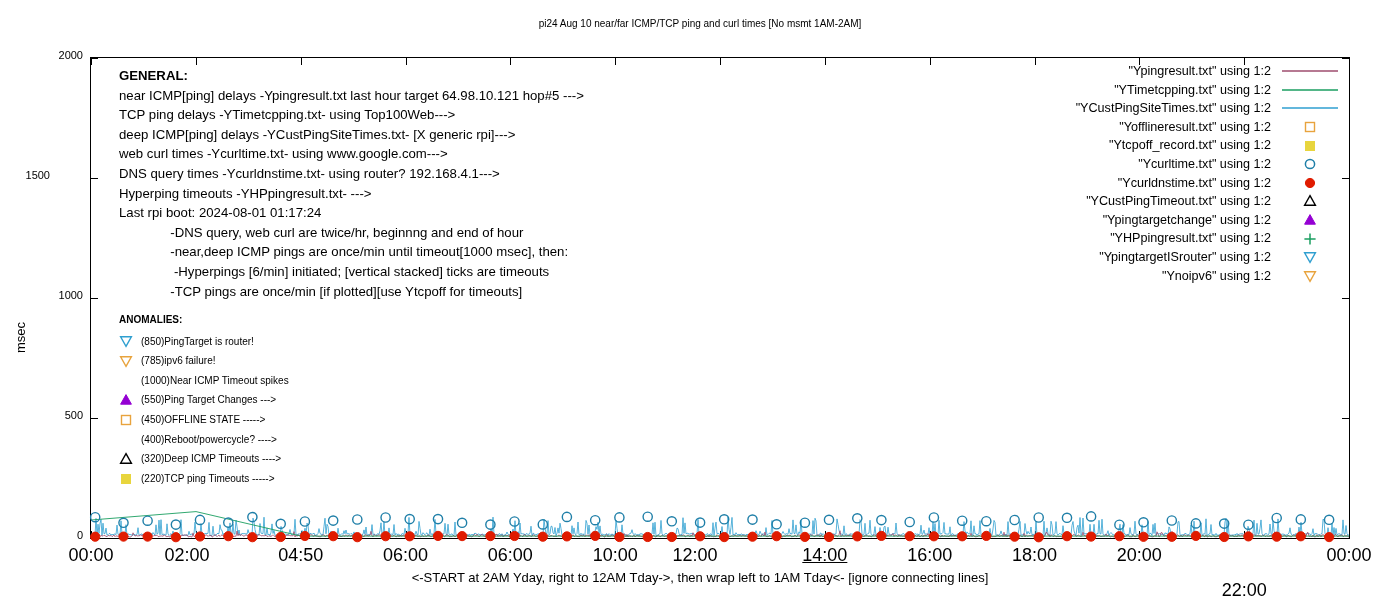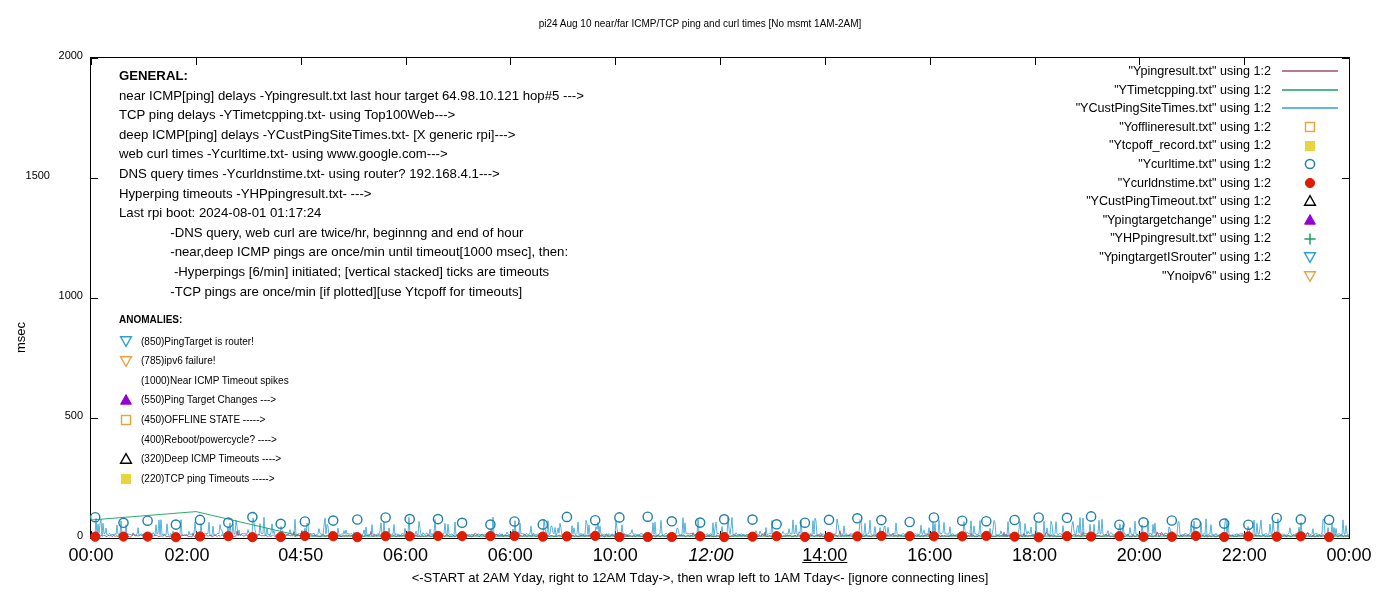--- a/index.html
+++ b/index.html
@@ -66,36 +66,36 @@
         <div class="xtick-mark t" style="left: 209.667px;"></div>
         <div class="xtick" style="left: 284.5px;">06:00</div>
         <div class="xtick-mark" style="left: 314.5px;"></div>
         <div class="xtick-mark t" style="left: 314.5px;"></div>
         <div class="xtick" style="left: 389.333px;">06:00</div>
         <div class="xtick-mark" style="left: 419.333px;"></div>
         <div class="xtick-mark t" style="left: 419.333px;"></div>
         <div class="xtick" style="left: 494.167px;">10:00</div>
         <div class="xtick-mark" style="left: 524.167px;"></div>
         <div class="xtick-mark t" style="left: 524.167px;"></div>
-        <div class="xtick" style="left: 590px; font-style: italic;">12:00</div>
+        <div class="xtick" style="left: 574px;">12:00</div>
         <div class="xtick-mark" style="left: 629px;"></div>
         <div class="xtick-mark t" style="left: 629px;"></div>
         <div class="xtick" style="left: 703.833px; text-decoration: underline;">14:00</div>
         <div class="xtick-mark" style="left: 733.833px;"></div>
         <div class="xtick-mark t" style="left: 733.833px;"></div>
         <div class="xtick" style="left: 808.667px;">16:00</div>
         <div class="xtick-mark" style="left: 838.667px;"></div>
         <div class="xtick-mark t" style="left: 838.667px;"></div>
         <div class="xtick" style="left: 913.5px;">18:00</div>
         <div class="xtick-mark" style="left: 943.5px;"></div>
         <div class="xtick-mark t" style="left: 943.5px;"></div>
         <div class="xtick" style="left: 1018.33px;">20:00</div>
         <div class="xtick-mark" style="left: 1048.33px;"></div>
         <div class="xtick-mark t" style="left: 1048.33px;"></div>
-        <div class="xtick" style="left: 1123.17px;">22:00</div>
+        <div class="xtick" style="left: 1123.17px; margin-top: 35px;">22:00</div>
         <div class="xtick-mark" style="left: 1153.17px;"></div>
         <div class="xtick-mark t" style="left: 1153.17px;"></div>
         <div class="xtick" style="left: 1228px;">00:00</div>
         <div class="xtick-mark" style="left: 1258px;"></div>
         <div class="xtick-mark t" style="left: 1258px;"></div>
       </div>
 
     <svg id="plotsvg" width="1258" height="480" style="position:absolute;left:0;top:0;">
         <path d="M 0 476.2 L 1 476.3 L 2 476.0 L 3 475.5 L 4 477.4 L 5 460.4 L 6 477.5 L 7 466.2 L 8 475.4 L 9 465.4 L 10 461.4 L 11 477.4 L 12 465.2 L 13 475.8 L 14 475.6 L 15 470.1 L 16 477.2 L 17 476.7 L 18 475.7 L 19 475.5 L 20 477.1 L 21 476.2 L 22 476.9 L 23 476.2 L 24 475.9 L 25 476.6 L 26 467.1 L 27 476.3 L 28 476.9 L 29 477.4 L 30 462.8 L 31 476.2 L 32 475.4 L 33 476.4 L 34 476.1 L 35 466.7 L 36 477.6 L 37 475.7 L 38 476.6 L 39 476.4 L 40 476.9 L 41 476.9 L 42 477.5 L 43 476.0 L 44 477.2 L 45 476.9 L 46 476.5 L 47 469.7 L 48 477.3 L 49 476.9 L 50 476.2 L 51 475.9 L 52 477.0 L 53 476.4 L 54 475.7 L 55 475.3 L 56 476.4 L 57 476.7 L 58 475.5 L 59 476.8 L 60 475.4 L 61 477.2 L 62 474.5 L 63 476.0 L 64 477.0 L 65 466.8 L 66 476.1 L 67 475.4 L 68 462.1 L 69 476.8 L 70 461.7 L 71 476.7 L 72 476.1 L 73 476.3 L 74 476.5 L 75 477.4 L 76 465.8 L 77 475.8 L 78 477.5 L 79 476.5 L 80 475.6 L 81 477.2 L 82 473.1 L 83 477.4 L 84 475.8 L 85 477.6 L 86 475.6 L 87 477.2 L 88 477.2 L 89 476.2 L 90 461.7 L 91 477.3 L 92 477.3 L 93 477.4 L 94 476.6 L 95 477.5 L 96 477.3 L 97 477.5 L 98 473.3 L 99 476.8 L 100 476.4 L 101 475.9 L 102 477.2 L 103 475.7 L 104 464.2 L 105 473.9 L 106 476.8 L 107 477.0 L 108 476.3 L 109 476.3 L 110 465.6 L 111 476.4 L 112 475.7 L 113 476.1 L 114 475.5 L 115 475.4 L 116 475.5 L 117 475.4 L 118 464.4 L 119 477.4 L 120 477.5 L 121 477.6 L 122 468.2 L 123 477.3 L 124 477.5 L 125 477.1 L 126 475.7 L 127 475.4 L 128 475.6 L 129 466.7 L 130 471.8 L 131 472.3 L 132 476.9 L 133 475.2 L 134 476.2 L 135 475.4 L 136 476.3 L 137 469.4 L 138 475.4 L 139 464.9 L 140 475.7 L 141 475.7 L 142 466.2 L 143 475.9 L 144 476.1 L 145 462.1 L 146 468.7 L 147 476.8 L 148 472.0 L 149 477.3 L 150 476.8 L 151 475.2 L 152 476.0 L 153 475.3 L 154 476.0 L 155 475.6 L 156 476.3 L 157 471.6 L 158 475.2 L 159 475.2 L 160 477.2 L 161 477.0 L 162 460.1 L 163 463.7 L 164 471.5 L 165 475.9 L 166 477.3 L 167 476.1 L 168 477.2 L 169 465.5 L 170 475.1 L 171 475.6 L 172 475.6 L 173 459.2 L 174 477.1 L 175 476.9 L 176 469.9 L 177 477.2 L 178 476.0 L 179 477.5 L 180 474.3 L 181 465.9 L 182 475.5 L 183 472.4 L 184 477.3 L 185 477.5 L 186 477.3 L 187 477.5 L 188 477.2 L 189 477.3 L 190 468.4 L 191 472.2 L 192 475.4 L 193 476.4 L 194 476.1 L 195 476.0 L 196 476.7 L 197 477.2 L 198 475.2 L 199 471.5 L 200 476.2 L 201 476.7 L 202 475.5 L 203 475.5 L 204 461.3 L 205 476.6 L 206 477.3 L 207 475.8 L 208 476.2 L 209 475.7 L 210 475.5 L 211 472.5 L 212 476.4 L 213 476.0 L 214 470.2 L 215 477.6 L 216 465.1 L 217 467.1 L 218 477.2 L 219 475.2 L 220 475.8 L 221 476.1 L 222 476.0 L 223 475.0 L 224 477.5 L 225 477.0 L 226 476.9 L 227 475.5 L 228 470.6 L 229 475.4 L 230 476.3 L 231 476.4 L 232 476.9 L 233 468.4 L 234 460.2 L 235 475.8 L 236 466.3 L 237 468.4 L 238 477.2 L 239 475.6 L 240 473.2 L 241 477.4 L 242 476.2 L 243 476.8 L 244 477.5 L 245 476.3 L 246 477.6 L 247 470.2 L 248 476.4 L 249 477.2 L 250 476.7 L 251 475.5 L 252 476.5 L 253 472.7 L 254 475.8 L 255 472.0 L 256 476.0 L 257 475.7 L 258 475.7 L 259 476.4 L 260 475.4 L 261 476.0 L 262 476.7 L 263 473.9 L 264 477.5 L 265 475.8 L 266 476.9 L 267 475.7 L 268 477.0 L 269 476.2 L 270 477.6 L 271 476.6 L 272 476.3 L 273 471.9 L 274 476.6 L 275 469.0 L 276 477.3 L 277 476.7 L 278 476.6 L 279 476.6 L 280 475.9 L 281 466.6 L 282 476.6 L 283 476.1 L 284 476.4 L 285 477.4 L 286 476.1 L 287 475.7 L 288 476.4 L 289 472.8 L 290 464.8 L 291 476.4 L 292 476.0 L 293 464.1 L 294 476.9 L 295 477.1 L 296 476.7 L 297 476.7 L 298 469.9 L 299 477.1 L 300 476.3 L 301 475.9 L 302 476.7 L 303 466.5 L 304 477.0 L 305 475.4 L 306 476.7 L 307 476.1 L 308 476.4 L 309 477.3 L 310 477.5 L 311 475.5 L 312 475.9 L 313 476.4 L 314 470.3 L 315 475.6 L 316 475.4 L 317 475.4 L 318 459.4 L 319 477.3 L 320 475.7 L 321 475.6 L 322 477.1 L 323 475.6 L 324 476.7 L 325 473.2 L 326 476.0 L 327 477.2 L 328 463.4 L 329 470.3 L 330 476.9 L 331 477.0 L 332 474.7 L 333 476.0 L 334 476.7 L 335 475.5 L 336 474.8 L 337 477.5 L 338 477.5 L 339 471.2 L 340 476.8 L 341 475.5 L 342 477.4 L 343 475.8 L 344 461.4 L 345 475.7 L 346 475.6 L 347 477.2 L 348 475.8 L 349 477.5 L 350 475.7 L 351 476.4 L 352 475.9 L 353 475.9 L 354 465.3 L 355 475.4 L 356 477.3 L 357 466.2 L 358 476.4 L 359 476.9 L 360 476.5 L 361 475.7 L 362 477.4 L 363 477.6 L 364 464.0 L 365 477.1 L 366 477.2 L 367 476.7 L 368 475.6 L 369 476.9 L 370 475.7 L 371 477.4 L 372 477.3 L 373 476.2 L 374 475.9 L 375 476.1 L 376 477.1 L 377 477.2 L 378 476.2 L 379 476.6 L 380 477.5 L 381 476.0 L 382 477.3 L 383 475.8 L 384 475.2 L 385 475.6 L 386 476.5 L 387 476.4 L 388 475.8 L 389 477.1 L 390 476.3 L 391 476.6 L 392 475.9 L 393 476.9 L 394 477.0 L 395 475.9 L 396 476.5 L 397 477.1 L 398 475.3 L 399 477.0 L 400 470.9 L 401 476.5 L 402 459.1 L 403 476.5 L 404 476.6 L 405 476.9 L 406 476.6 L 407 477.5 L 408 475.7 L 409 475.9 L 410 477.3 L 411 475.7 L 412 477.4 L 413 477.3 L 414 476.8 L 415 476.5 L 416 474.0 L 417 476.3 L 418 476.9 L 419 476.8 L 420 476.1 L 421 474.4 L 422 471.1 L 423 476.0 L 424 462.7 L 425 477.1 L 426 477.6 L 427 473.7 L 428 475.8 L 429 465.0 L 430 476.3 L 431 475.2 L 432 476.5 L 433 475.6 L 434 477.3 L 435 475.8 L 436 475.7 L 437 476.6 L 438 476.0 L 439 475.4 L 440 468.2 L 441 477.4 L 442 475.3 L 443 475.5 L 444 476.9 L 445 476.8 L 446 476.2 L 447 476.0 L 448 475.6 L 449 476.0 L 450 476.1 L 451 477.5 L 452 477.0 L 453 461.2 L 454 470.0 L 455 475.2 L 456 475.7 L 457 462.6 L 458 476.9 L 459 475.8 L 460 468.3 L 461 468.3 L 462 474.8 L 463 476.0 L 464 469.5 L 465 477.6 L 466 475.3 L 467 469.9 L 468 475.2 L 469 465.2 L 470 470.5 L 471 477.2 L 472 477.5 L 473 476.2 L 474 475.7 L 475 476.7 L 476 475.8 L 477 476.6 L 478 477.1 L 479 477.0 L 480 477.3 L 481 467.7 L 482 475.8 L 483 469.9 L 484 476.1 L 485 476.6 L 486 475.5 L 487 464.0 L 488 476.8 L 489 476.9 L 490 475.2 L 491 476.8 L 492 475.7 L 493 477.3 L 494 476.3 L 495 462.4 L 496 465.4 L 497 476.3 L 498 467.0 L 499 476.9 L 500 476.8 L 501 475.3 L 502 476.5 L 503 476.5 L 504 473.7 L 505 468.7 L 506 471.4 L 507 464.3 L 508 475.8 L 509 467.9 L 510 476.4 L 511 476.6 L 512 475.9 L 513 476.9 L 514 477.0 L 515 475.9 L 516 475.8 L 517 477.6 L 518 475.6 L 519 476.7 L 520 477.3 L 521 475.8 L 522 477.2 L 523 476.5 L 524 477.1 L 525 462.1 L 526 470.3 L 527 477.5 L 528 475.9 L 529 477.1 L 530 476.6 L 531 466.8 L 532 475.8 L 533 477.0 L 534 476.6 L 535 476.7 L 536 477.5 L 537 477.4 L 538 476.1 L 539 475.5 L 540 475.2 L 541 471.7 L 542 475.8 L 543 476.5 L 544 475.9 L 545 476.1 L 546 477.5 L 547 476.1 L 548 477.6 L 549 475.6 L 550 476.3 L 551 475.4 L 552 477.0 L 553 476.1 L 554 476.8 L 555 476.9 L 556 475.4 L 557 476.7 L 558 477.6 L 559 475.4 L 560 476.4 L 561 476.0 L 562 464.8 L 563 476.3 L 564 464.2 L 565 477.5 L 566 477.5 L 567 476.9 L 568 476.1 L 569 475.8 L 570 462.4 L 571 475.7 L 572 477.5 L 573 476.8 L 574 475.9 L 575 475.3 L 576 475.8 L 577 477.2 L 578 475.7 L 579 476.7 L 580 476.1 L 581 476.4 L 582 477.4 L 583 477.3 L 584 475.9 L 585 476.0 L 586 470.1 L 587 470.7 L 588 475.5 L 589 477.6 L 590 476.2 L 591 477.0 L 592 459.7 L 593 475.4 L 594 464.9 L 595 475.8 L 596 475.3 L 597 475.2 L 598 476.1 L 599 476.0 L 600 475.3 L 601 475.6 L 602 475.5 L 603 476.0 L 604 476.8 L 605 476.8 L 606 476.2 L 607 461.3 L 608 476.7 L 609 475.2 L 610 477.4 L 611 476.7 L 612 475.7 L 613 476.0 L 614 476.9 L 615 477.0 L 616 475.6 L 617 476.2 L 618 477.3 L 619 475.9 L 620 476.0 L 621 477.4 L 622 464.7 L 623 477.5 L 624 470.2 L 625 464.1 L 626 475.7 L 627 475.4 L 628 475.5 L 629 476.9 L 630 475.8 L 631 468.5 L 632 477.0 L 633 476.6 L 634 476.7 L 635 474.0 L 636 476.7 L 637 458.9 L 638 471.4 L 639 476.4 L 640 469.3 L 641 459.4 L 642 477.1 L 643 475.9 L 644 476.9 L 645 474.7 L 646 476.4 L 647 476.9 L 648 476.0 L 649 477.2 L 650 475.9 L 651 476.2 L 652 476.9 L 653 476.4 L 654 477.2 L 655 477.2 L 656 476.0 L 657 477.1 L 658 476.4 L 659 475.6 L 660 477.5 L 661 476.0 L 662 475.9 L 663 476.0 L 664 476.1 L 665 472.7 L 666 475.4 L 667 476.9 L 668 476.8 L 669 473.2 L 670 475.4 L 671 477.0 L 672 475.4 L 673 476.8 L 674 477.4 L 675 469.6 L 676 477.1 L 677 476.5 L 678 475.3 L 679 475.2 L 680 476.0 L 681 462.5 L 682 476.4 L 683 475.9 L 684 477.4 L 685 475.9 L 686 475.8 L 687 476.4 L 688 477.3 L 689 475.3 L 690 477.3 L 691 475.4 L 692 473.5 L 693 475.4 L 694 476.6 L 695 475.7 L 696 475.9 L 697 476.3 L 698 470.7 L 699 475.6 L 700 475.5 L 701 476.2 L 702 461.9 L 703 475.5 L 704 475.6 L 705 466.9 L 706 476.3 L 707 476.5 L 708 473.8 L 709 475.6 L 710 462.2 L 711 475.7 L 712 476.1 L 713 476.0 L 714 475.6 L 715 475.5 L 716 476.6 L 717 475.9 L 718 476.5 L 719 475.5 L 720 477.5 L 721 477.1 L 722 462.6 L 723 476.1 L 724 460.2 L 725 462.9 L 726 477.6 L 727 477.3 L 728 477.3 L 729 475.4 L 730 475.0 L 731 477.1 L 732 475.6 L 733 476.7 L 734 477.3 L 735 475.8 L 736 476.9 L 737 476.0 L 738 476.6 L 739 476.4 L 740 477.5 L 741 477.1 L 742 475.4 L 743 476.4 L 744 476.1 L 745 475.9 L 746 460.9 L 747 466.4 L 748 472.5 L 749 475.6 L 750 475.9 L 751 476.3 L 752 476.7 L 753 467.8 L 754 476.8 L 755 475.7 L 756 476.5 L 757 477.6 L 758 477.2 L 759 475.6 L 760 476.4 L 761 475.7 L 762 476.6 L 763 476.7 L 764 476.2 L 765 475.4 L 766 476.4 L 767 476.8 L 768 476.3 L 769 461.7 L 770 462.7 L 771 475.6 L 772 477.2 L 773 476.1 L 774 465.3 L 775 477.0 L 776 476.6 L 777 475.3 L 778 475.2 L 779 462.2 L 780 476.1 L 781 477.2 L 782 477.3 L 783 475.5 L 784 468.6 L 785 477.3 L 786 475.5 L 787 476.3 L 788 477.0 L 789 469.5 L 790 476.7 L 791 475.0 L 792 476.7 L 793 469.1 L 794 468.1 L 795 476.7 L 796 477.0 L 797 469.2 L 798 475.9 L 799 476.3 L 800 477.4 L 801 475.9 L 802 475.6 L 803 475.8 L 804 475.9 L 805 465.0 L 806 475.3 L 807 477.0 L 808 477.3 L 809 477.2 L 810 477.0 L 811 476.4 L 812 475.6 L 813 475.8 L 814 477.0 L 815 477.3 L 816 476.8 L 817 476.0 L 818 475.4 L 819 475.3 L 820 476.5 L 821 476.4 L 822 475.8 L 823 476.5 L 824 475.7 L 825 475.9 L 826 476.7 L 827 475.8 L 828 477.2 L 829 476.3 L 830 467.2 L 831 476.5 L 832 475.6 L 833 472.1 L 834 476.5 L 835 475.6 L 836 476.4 L 837 476.3 L 838 469.7 L 839 477.4 L 840 476.6 L 841 477.2 L 842 463.7 L 843 475.8 L 844 465.5 L 845 476.6 L 846 477.2 L 847 476.7 L 848 462.3 L 849 476.1 L 850 475.8 L 851 475.5 L 852 474.5 L 853 464.4 L 854 476.0 L 855 475.6 L 856 476.4 L 857 475.8 L 858 476.2 L 859 468.8 L 860 477.5 L 861 475.9 L 862 475.7 L 863 477.1 L 864 477.4 L 865 477.1 L 866 477.0 L 867 475.4 L 868 477.5 L 869 477.1 L 870 474.2 L 871 475.9 L 872 475.4 L 873 463.6 L 874 472.8 L 875 476.3 L 876 473.9 L 877 475.5 L 878 475.9 L 879 475.7 L 880 462.8 L 881 477.2 L 882 476.9 L 883 467.8 L 884 475.9 L 885 475.7 L 886 477.2 L 887 476.0 L 888 475.9 L 889 462.6 L 890 476.7 L 891 475.6 L 892 476.5 L 893 476.4 L 894 475.9 L 895 475.6 L 896 475.5 L 897 475.6 L 898 476.1 L 899 470.4 L 900 476.6 L 901 477.1 L 902 471.0 L 903 462.4 L 904 464.4 L 905 477.4 L 906 476.8 L 907 477.5 L 908 476.8 L 909 476.4 L 910 472.9 L 911 476.1 L 912 477.0 L 913 477.0 L 914 477.0 L 915 476.1 L 916 477.3 L 917 463.6 L 918 476.5 L 919 475.8 L 920 476.2 L 921 477.2 L 922 476.3 L 923 475.4 L 924 477.0 L 925 477.2 L 926 475.8 L 927 476.5 L 928 471.2 L 929 463.4 L 930 476.9 L 931 477.2 L 932 476.4 L 933 477.1 L 934 465.5 L 935 472.8 L 936 476.2 L 937 473.3 L 938 475.4 L 939 475.7 L 940 469.0 L 941 476.9 L 942 476.2 L 943 476.5 L 944 477.5 L 945 463.0 L 946 477.1 L 947 475.6 L 948 475.5 L 949 476.7 L 950 477.4 L 951 476.1 L 952 477.6 L 953 463.2 L 954 477.5 L 955 475.4 L 956 469.9 L 957 475.3 L 958 477.0 L 959 477.1 L 960 463.2 L 961 466.8 L 962 477.1 L 963 476.4 L 964 475.5 L 965 463.6 L 966 475.5 L 967 477.1 L 968 476.0 L 969 475.2 L 970 476.5 L 971 476.5 L 972 467.7 L 973 475.2 L 974 476.6 L 975 476.5 L 976 476.0 L 977 475.5 L 978 475.4 L 979 476.6 L 980 476.8 L 981 467.4 L 982 463.5 L 983 472.9 L 984 475.9 L 985 477.4 L 986 469.5 L 987 467.2 L 988 475.2 L 989 459.5 L 990 477.3 L 991 475.2 L 992 460.0 L 993 476.1 L 994 475.5 L 995 476.1 L 996 475.4 L 997 476.4 L 998 476.4 L 999 466.3 L 1000 476.2 L 1001 476.5 L 1002 477.4 L 1003 466.3 L 1004 476.5 L 1005 476.9 L 1006 475.3 L 1007 475.9 L 1008 462.3 L 1009 475.8 L 1010 475.9 L 1011 461.2 L 1012 476.3 L 1013 477.1 L 1014 477.0 L 1015 477.0 L 1016 475.5 L 1017 472.7 L 1018 477.6 L 1019 475.5 L 1020 474.5 L 1021 475.9 L 1022 476.8 L 1023 476.8 L 1024 477.3 L 1025 476.9 L 1026 476.2 L 1027 477.5 L 1028 472.0 L 1029 466.2 L 1030 476.9 L 1031 476.5 L 1032 466.6 L 1033 475.3 L 1034 475.9 L 1035 476.8 L 1036 476.8 L 1037 476.2 L 1038 476.8 L 1039 469.6 L 1040 475.8 L 1041 476.5 L 1042 476.6 L 1043 475.8 L 1044 463.2 L 1045 475.9 L 1046 477.0 L 1047 476.0 L 1048 476.1 L 1049 476.6 L 1050 476.1 L 1051 466.8 L 1052 475.4 L 1053 477.1 L 1054 477.4 L 1055 475.2 L 1056 476.9 L 1057 463.4 L 1058 476.7 L 1059 475.3 L 1060 475.5 L 1061 477.5 L 1062 466.4 L 1063 475.5 L 1064 465.2 L 1065 477.2 L 1066 475.3 L 1067 475.6 L 1068 476.3 L 1069 475.2 L 1070 476.2 L 1071 476.6 L 1072 475.7 L 1073 477.5 L 1074 474.8 L 1075 475.6 L 1076 475.3 L 1077 477.0 L 1078 468.9 L 1079 470.9 L 1080 477.3 L 1081 476.9 L 1082 476.6 L 1083 476.5 L 1084 476.3 L 1085 476.6 L 1086 475.4 L 1087 463.8 L 1088 463.5 L 1089 476.7 L 1090 477.4 L 1091 476.5 L 1092 477.1 L 1093 476.2 L 1094 475.7 L 1095 475.4 L 1096 476.8 L 1097 476.9 L 1098 476.4 L 1099 475.8 L 1100 466.9 L 1101 476.4 L 1102 477.4 L 1103 463.1 L 1104 476.3 L 1105 475.7 L 1106 476.2 L 1107 475.7 L 1108 475.9 L 1109 477.0 L 1110 464.7 L 1111 477.0 L 1112 476.9 L 1113 475.4 L 1114 476.4 L 1115 460.8 L 1116 477.3 L 1117 477.1 L 1118 475.8 L 1119 475.9 L 1120 466.5 L 1121 476.9 L 1122 476.4 L 1123 477.1 L 1124 477.0 L 1125 475.4 L 1126 477.2 L 1127 477.0 L 1128 477.4 L 1129 476.0 L 1130 476.5 L 1131 475.4 L 1132 476.0 L 1133 477.5 L 1134 463.8 L 1135 460.2 L 1136 475.9 L 1137 463.0 L 1138 476.2 L 1139 477.4 L 1140 477.0 L 1141 477.3 L 1142 476.7 L 1143 477.4 L 1144 476.2 L 1145 476.9 L 1146 475.4 L 1147 477.2 L 1148 476.0 L 1149 476.2 L 1150 475.5 L 1151 476.0 L 1152 475.6 L 1153 476.8 L 1154 475.6 L 1155 477.5 L 1156 477.5 L 1157 468.3 L 1158 471.3 L 1159 476.8 L 1160 475.9 L 1161 476.3 L 1162 475.6 L 1163 462.1 L 1164 477.2 L 1165 477.4 L 1166 465.3 L 1167 476.1 L 1168 476.0 L 1169 470.2 L 1170 461.9 L 1171 475.5 L 1172 477.4 L 1173 477.6 L 1174 475.6 L 1175 476.0 L 1176 475.7 L 1177 476.7 L 1178 476.0 L 1179 466.0 L 1180 475.3 L 1181 476.7 L 1182 462.7 L 1183 472.6 L 1184 476.3 L 1185 476.0 L 1186 477.3 L 1187 460.9 L 1188 475.6 L 1189 475.4 L 1190 476.8 L 1191 475.9 L 1192 476.3 L 1193 476.1 L 1194 477.2 L 1195 477.1 L 1196 476.9 L 1197 475.9 L 1198 475.2 L 1199 469.8 L 1200 476.0 L 1201 476.5 L 1202 477.5 L 1203 476.3 L 1204 477.5 L 1205 475.3 L 1206 476.9 L 1207 476.3 L 1208 469.1 L 1209 476.6 L 1210 464.3 L 1211 475.8 L 1212 475.2 L 1213 477.0 L 1214 475.3 L 1215 476.5 L 1216 475.6 L 1217 475.5 L 1218 475.8 L 1219 476.0 L 1220 476.8 L 1221 475.7 L 1222 470.7 L 1223 477.4 L 1224 475.4 L 1225 476.1 L 1226 475.4 L 1227 476.6 L 1228 476.9 L 1229 476.7 L 1230 475.7 L 1231 475.8 L 1232 461.2 L 1233 461.9 L 1234 475.5 L 1235 476.7 L 1236 476.6 L 1237 469.7 L 1238 475.8 L 1239 475.6 L 1240 477.3 L 1241 465.2 L 1242 477.1 L 1243 469.5 L 1244 477.1 L 1245 470.4 L 1246 476.9 L 1247 476.3 L 1248 475.5 L 1249 476.1 L 1250 476.7 L 1251 476.8 L 1252 461.9 L 1253 475.8 L 1254 476.4 L 1255 467.5 L 1256 475.6 L 1257 477.3 L 1258 476.7 " fill="none" stroke="#2f9fd0" stroke-width="0.8"></path>
         <path d="M 0 476.9 L 1 477.7 L 2 478.7 L 3 478.8 L 4 476.8 L 5 474.5 L 6 476.9 L 7 477.7 L 8 476.4 L 9 478.1 L 10 477.9 L 11 477.4 L 12 478.3 L 13 477.2 L 14 477.9 L 15 478.1 L 16 478.8 L 17 477.6 L 18 477.5 L 19 478.1 L 20 477.3 L 21 478.7 L 22 478.0 L 23 476.9 L 24 478.7 L 25 477.6 L 26 478.4 L 27 478.0 L 28 478.0 L 29 477.0 L 30 477.5 L 31 478.8 L 32 477.6 L 33 476.8 L 34 478.2 L 35 477.8 L 36 477.7 L 37 478.2 L 38 478.9 L 39 479.0 L 40 478.9 L 41 477.8 L 42 474.8 L 43 476.7 L 44 478.2 L 45 477.3 L 46 477.9 L 47 478.0 L 48 477.7 L 49 477.7 L 50 476.7 L 51 478.1 L 52 476.7 L 53 478.0 L 54 477.5 L 55 478.4 L 56 478.4 L 57 478.6 L 58 477.6 L 59 477.7 L 60 478.8 L 61 477.4 L 62 478.4 L 63 477.3 L 64 477.8 L 65 477.3 L 66 477.2 L 67 478.5 L 68 478.7 L 69 477.8 L 70 478.3 L 71 477.6 L 72 478.5 L 73 476.8 L 74 477.8 L 75 478.1 L 76 479.0 L 77 478.0 L 78 478.7 L 79 479.0 L 80 477.0 L 81 476.5 L 82 478.7 L 83 478.1 L 84 477.5 L 85 476.9 L 86 478.6 L 87 477.8 L 88 478.6 L 89 478.2 L 90 478.5 L 91 476.8 L 92 477.5 L 93 477.0 L 94 477.3 L 95 477.1 L 96 476.7 L 97 478.7 L 98 478.8 L 99 478.1 L 100 478.7 L 101 479.0 L 102 474.9 L 103 478.5 L 104 478.3 L 105 477.3 L 106 478.5 L 107 477.8 L 108 479.0 L 109 477.9 L 110 477.7 L 111 477.1 L 112 477.4 L 113 477.2 L 114 477.6 L 115 476.8 L 116 477.1 L 117 478.5 L 118 477.4 L 119 478.0 L 120 477.2 L 121 479.0 L 122 478.7 L 123 477.2 L 124 476.7 L 125 477.2 L 126 478.7 L 127 477.7 L 128 477.0 L 129 478.5 L 130 477.5 L 131 476.9 L 132 477.9 L 133 477.9 L 134 478.4 L 135 477.2 L 136 478.9 L 137 478.6 L 138 478.0 L 139 478.1 L 140 477.4 L 141 476.7 L 142 478.4 L 143 478.5 L 144 478.0 L 145 478.3 L 146 473.0 L 147 477.8 L 148 475.7 L 149 477.6 L 150 476.7 L 151 476.8 L 152 477.9 L 153 478.2 L 154 477.5 L 155 476.9 L 156 477.4 L 157 477.4 L 158 478.5 L 159 476.9 L 160 477.2 L 161 478.7 L 162 477.7 L 163 476.8 L 164 477.6 L 165 477.2 L 166 478.8 L 167 476.9 L 168 476.9 L 169 476.7 L 170 477.9 L 171 477.8 L 172 477.6 L 173 477.9 L 174 477.6 L 175 477.4 L 176 478.1 L 177 478.7 L 178 477.7 L 179 478.3 L 180 478.3 L 181 477.8 L 182 476.8 L 183 477.8 L 184 478.7 L 185 478.4 L 186 478.1 L 187 477.7 L 188 478.4 L 189 477.8 L 190 478.3 L 191 477.2 L 192 474.5 L 193 477.2 L 194 477.8 L 195 478.0 L 196 476.7 L 197 477.4 L 198 477.2 L 199 477.4 L 200 478.1 L 201 477.4 L 202 478.1 L 203 473.6 L 204 479.0 L 205 476.9 L 206 478.4 L 207 476.7 L 208 477.2 L 209 478.1 L 210 477.2 L 211 477.8 L 212 478.0 L 213 478.9 L 214 476.9 L 215 477.5 L 216 477.9 L 217 478.4 L 218 477.0 L 219 477.0 L 220 476.7 L 221 477.1 L 222 478.4 L 223 477.6 L 224 477.2 L 225 477.9 L 226 478.0 L 227 478.3 L 228 478.8 L 229 478.6 L 230 478.8 L 231 477.0 L 232 477.2 L 233 476.8 L 234 478.6 L 235 478.0 L 236 476.9 L 237 477.9 L 238 477.7 L 239 477.8 L 240 477.1 L 241 477.0 L 242 477.2 L 243 477.6 L 244 477.4 L 245 477.7 L 246 477.5 L 247 477.5 L 248 477.2 L 249 478.6 L 250 478.2 L 251 478.8 L 252 477.3 L 253 478.3 L 254 477.6 L 255 476.8 L 256 477.7 L 257 478.3 L 258 476.8 L 259 477.8 L 260 478.2 L 261 476.9 L 262 478.4 L 263 477.7 L 264 478.1 L 265 478.3 L 266 476.9 L 267 477.5 L 268 477.3 L 269 479.0 L 270 478.7 L 271 477.6 L 272 478.3 L 273 478.8 L 274 477.0 L 275 476.8 L 276 477.7 L 277 477.5 L 278 478.1 L 279 476.8 L 280 473.3 L 281 477.9 L 282 478.9 L 283 477.1 L 284 476.7 L 285 477.8 L 286 477.7 L 287 476.9 L 288 477.1 L 289 476.9 L 290 477.3 L 291 476.7 L 292 477.8 L 293 477.8 L 294 478.5 L 295 478.4 L 296 478.0 L 297 478.5 L 298 478.4 L 299 478.2 L 300 477.6 L 301 478.3 L 302 478.0 L 303 477.2 L 304 478.2 L 305 478.7 L 306 478.6 L 307 477.1 L 308 478.8 L 309 477.0 L 310 478.3 L 311 477.5 L 312 477.6 L 313 477.1 L 314 477.0 L 315 478.4 L 316 479.0 L 317 477.9 L 318 479.0 L 319 476.7 L 320 478.4 L 321 478.0 L 322 478.9 L 323 477.4 L 324 478.0 L 325 477.0 L 326 477.3 L 327 478.9 L 328 477.7 L 329 478.5 L 330 478.9 L 331 477.8 L 332 478.0 L 333 478.7 L 334 477.7 L 335 478.4 L 336 478.1 L 337 476.9 L 338 476.9 L 339 478.6 L 340 478.2 L 341 478.9 L 342 477.4 L 343 477.7 L 344 478.5 L 345 477.5 L 346 477.9 L 347 477.1 L 348 477.7 L 349 478.3 L 350 478.9 L 351 478.3 L 352 476.7 L 353 478.7 L 354 478.7 L 355 476.7 L 356 477.2 L 357 476.9 L 358 478.4 L 359 478.9 L 360 478.3 L 361 478.8 L 362 477.5 L 363 477.8 L 364 479.0 L 365 477.9 L 366 476.7 L 367 478.5 L 368 477.3 L 369 477.3 L 370 478.7 L 371 478.9 L 372 477.0 L 373 477.8 L 374 477.7 L 375 478.8 L 376 476.9 L 377 477.0 L 378 478.7 L 379 477.8 L 380 478.9 L 381 478.7 L 382 478.2 L 383 476.7 L 384 476.9 L 385 477.9 L 386 476.2 L 387 477.7 L 388 478.9 L 389 478.0 L 390 476.7 L 391 476.8 L 392 476.9 L 393 478.5 L 394 478.0 L 395 478.8 L 396 477.4 L 397 478.7 L 398 478.0 L 399 476.3 L 400 478.5 L 401 478.2 L 402 477.6 L 403 476.9 L 404 476.9 L 405 476.8 L 406 476.0 L 407 478.5 L 408 477.3 L 409 478.0 L 410 477.9 L 411 476.7 L 412 478.9 L 413 477.9 L 414 477.4 L 415 477.4 L 416 477.8 L 417 477.2 L 418 478.7 L 419 478.2 L 420 476.9 L 421 478.5 L 422 476.8 L 423 474.0 L 424 479.0 L 425 478.3 L 426 476.8 L 427 478.8 L 428 475.4 L 429 478.2 L 430 477.4 L 431 478.4 L 432 478.5 L 433 476.7 L 434 476.8 L 435 478.3 L 436 477.8 L 437 478.4 L 438 477.1 L 439 477.6 L 440 478.3 L 441 478.3 L 442 476.8 L 443 477.0 L 444 477.8 L 445 478.8 L 446 477.6 L 447 478.2 L 448 478.9 L 449 475.7 L 450 478.7 L 451 478.0 L 452 476.8 L 453 476.9 L 454 477.7 L 455 479.0 L 456 477.1 L 457 477.1 L 458 478.8 L 459 477.8 L 460 477.9 L 461 477.4 L 462 478.4 L 463 478.3 L 464 478.4 L 465 478.3 L 466 478.5 L 467 477.5 L 468 477.1 L 469 477.6 L 470 478.1 L 471 478.4 L 472 477.9 L 473 476.9 L 474 478.1 L 475 476.7 L 476 477.5 L 477 477.0 L 478 476.7 L 479 478.7 L 480 477.6 L 481 478.5 L 482 476.7 L 483 478.4 L 484 478.5 L 485 477.4 L 486 478.8 L 487 478.2 L 488 478.9 L 489 478.3 L 490 476.9 L 491 478.2 L 492 477.3 L 493 477.3 L 494 478.7 L 495 476.8 L 496 477.8 L 497 476.8 L 498 478.4 L 499 476.7 L 500 477.8 L 501 477.5 L 502 477.5 L 503 477.1 L 504 476.7 L 505 478.3 L 506 479.0 L 507 477.2 L 508 476.8 L 509 476.8 L 510 477.9 L 511 477.7 L 512 477.4 L 513 479.0 L 514 479.0 L 515 476.9 L 516 476.7 L 517 478.9 L 518 477.5 L 519 478.7 L 520 477.5 L 521 477.1 L 522 477.3 L 523 477.8 L 524 479.0 L 525 477.5 L 526 478.6 L 527 477.8 L 528 479.0 L 529 478.1 L 530 477.8 L 531 477.8 L 532 478.6 L 533 475.3 L 534 477.1 L 535 478.9 L 536 476.4 L 537 479.0 L 538 477.3 L 539 478.6 L 540 477.7 L 541 478.7 L 542 478.4 L 543 477.0 L 544 478.9 L 545 478.1 L 546 477.1 L 547 477.7 L 548 478.1 L 549 477.8 L 550 478.6 L 551 478.5 L 552 478.0 L 553 477.1 L 554 477.5 L 555 479.0 L 556 477.1 L 557 477.9 L 558 476.8 L 559 477.2 L 560 477.4 L 561 478.6 L 562 477.8 L 563 477.2 L 564 478.8 L 565 479.0 L 566 478.0 L 567 477.3 L 568 477.9 L 569 478.6 L 570 478.5 L 571 477.1 L 572 477.5 L 573 478.5 L 574 478.0 L 575 477.9 L 576 477.7 L 577 477.5 L 578 477.6 L 579 477.9 L 580 477.6 L 581 477.3 L 582 477.4 L 583 478.1 L 584 477.6 L 585 477.9 L 586 478.2 L 587 477.5 L 588 477.6 L 589 477.5 L 590 477.1 L 591 478.0 L 592 477.1 L 593 476.9 L 594 478.8 L 595 478.6 L 596 477.5 L 597 477.1 L 598 477.4 L 599 478.8 L 600 476.8 L 601 478.3 L 602 474.7 L 603 477.4 L 604 477.4 L 605 477.0 L 606 478.2 L 607 478.0 L 608 477.7 L 609 478.0 L 610 478.6 L 611 477.9 L 612 478.8 L 613 477.8 L 614 479.0 L 615 478.5 L 616 478.6 L 617 477.0 L 618 479.0 L 619 477.0 L 620 478.5 L 621 477.9 L 622 478.9 L 623 478.7 L 624 478.5 L 625 478.7 L 626 476.7 L 627 477.7 L 628 478.1 L 629 478.8 L 630 478.3 L 631 476.7 L 632 478.1 L 633 476.7 L 634 477.1 L 635 478.5 L 636 478.7 L 637 477.9 L 638 478.0 L 639 478.8 L 640 478.2 L 641 477.7 L 642 478.2 L 643 477.9 L 644 477.0 L 645 478.0 L 646 477.8 L 647 478.2 L 648 477.6 L 649 477.1 L 650 478.3 L 651 477.5 L 652 477.2 L 653 477.5 L 654 478.2 L 655 477.7 L 656 478.0 L 657 478.3 L 658 478.1 L 659 477.7 L 660 476.7 L 661 477.3 L 662 478.5 L 663 478.1 L 664 479.0 L 665 476.9 L 666 476.7 L 667 478.6 L 668 477.9 L 669 477.5 L 670 478.5 L 671 476.6 L 672 476.8 L 673 478.0 L 674 474.0 L 675 478.5 L 676 478.4 L 677 478.8 L 678 477.9 L 679 477.4 L 680 479.0 L 681 478.9 L 682 477.1 L 683 478.0 L 684 476.9 L 685 477.8 L 686 477.6 L 687 479.0 L 688 478.5 L 689 478.4 L 690 477.4 L 691 478.9 L 692 478.8 L 693 477.4 L 694 478.8 L 695 477.3 L 696 477.8 L 697 477.4 L 698 478.0 L 699 476.8 L 700 478.3 L 701 479.0 L 702 478.2 L 703 478.6 L 704 476.9 L 705 478.4 L 706 478.4 L 707 476.9 L 708 476.9 L 709 477.2 L 710 478.0 L 711 477.1 L 712 478.3 L 713 478.6 L 714 477.9 L 715 479.0 L 716 478.3 L 717 478.5 L 718 477.7 L 719 477.0 L 720 477.0 L 721 477.1 L 722 477.4 L 723 478.7 L 724 478.0 L 725 477.6 L 726 477.0 L 727 476.9 L 728 477.0 L 729 479.0 L 730 476.6 L 731 478.3 L 732 478.7 L 733 478.2 L 734 478.2 L 735 478.5 L 736 477.5 L 737 478.0 L 738 478.0 L 739 478.4 L 740 477.3 L 741 478.8 L 742 477.1 L 743 476.0 L 744 477.8 L 745 476.9 L 746 478.6 L 747 477.9 L 748 476.7 L 749 472.7 L 750 478.7 L 751 477.2 L 752 477.5 L 753 478.3 L 754 477.5 L 755 477.3 L 756 478.2 L 757 476.7 L 758 478.1 L 759 476.9 L 760 477.3 L 761 478.6 L 762 477.5 L 763 477.9 L 764 477.4 L 765 476.8 L 766 477.2 L 767 478.9 L 768 477.6 L 769 478.0 L 770 477.8 L 771 478.2 L 772 477.8 L 773 478.9 L 774 477.0 L 775 477.5 L 776 477.2 L 777 478.3 L 778 478.1 L 779 478.0 L 780 478.8 L 781 478.5 L 782 477.3 L 783 477.2 L 784 476.7 L 785 478.1 L 786 478.8 L 787 478.7 L 788 478.3 L 789 478.2 L 790 478.4 L 791 477.6 L 792 478.5 L 793 477.9 L 794 479.0 L 795 477.3 L 796 478.0 L 797 477.0 L 798 477.3 L 799 476.9 L 800 477.2 L 801 477.0 L 802 475.5 L 803 478.5 L 804 477.1 L 805 477.0 L 806 477.8 L 807 478.6 L 808 476.4 L 809 477.9 L 810 477.8 L 811 477.7 L 812 478.4 L 813 477.6 L 814 478.3 L 815 478.3 L 816 476.9 L 817 477.6 L 818 477.8 L 819 478.8 L 820 479.0 L 821 478.9 L 822 478.9 L 823 479.0 L 824 477.4 L 825 477.6 L 826 478.6 L 827 476.9 L 828 477.9 L 829 479.0 L 830 477.8 L 831 477.3 L 832 478.9 L 833 477.0 L 834 477.7 L 835 477.4 L 836 477.3 L 837 475.5 L 838 478.3 L 839 477.9 L 840 477.2 L 841 478.9 L 842 477.7 L 843 477.3 L 844 477.8 L 845 478.4 L 846 477.3 L 847 478.3 L 848 477.1 L 849 478.4 L 850 479.0 L 851 476.9 L 852 478.6 L 853 477.5 L 854 478.1 L 855 478.1 L 856 478.4 L 857 478.0 L 858 478.9 L 859 476.9 L 860 477.7 L 861 478.1 L 862 477.2 L 863 477.6 L 864 477.5 L 865 477.4 L 866 478.6 L 867 478.9 L 868 478.3 L 869 477.1 L 870 478.3 L 871 478.7 L 872 476.7 L 873 477.5 L 874 477.5 L 875 477.2 L 876 479.0 L 877 477.1 L 878 478.0 L 879 478.4 L 880 475.3 L 881 478.7 L 882 477.5 L 883 477.6 L 884 479.0 L 885 478.6 L 886 478.8 L 887 478.1 L 888 477.2 L 889 477.5 L 890 478.6 L 891 478.4 L 892 478.9 L 893 478.5 L 894 475.1 L 895 477.5 L 896 478.4 L 897 477.2 L 898 476.7 L 899 476.9 L 900 477.2 L 901 478.9 L 902 478.4 L 903 478.8 L 904 478.4 L 905 478.7 L 906 477.6 L 907 476.8 L 908 478.3 L 909 478.1 L 910 477.6 L 911 477.1 L 912 478.6 L 913 474.2 L 914 478.5 L 915 476.7 L 916 478.9 L 917 476.8 L 918 477.7 L 919 477.6 L 920 477.9 L 921 477.9 L 922 476.7 L 923 477.5 L 924 477.4 L 925 477.9 L 926 477.5 L 927 477.5 L 928 478.0 L 929 476.8 L 930 478.0 L 931 478.9 L 932 478.2 L 933 475.3 L 934 479.0 L 935 476.8 L 936 477.9 L 937 478.3 L 938 477.4 L 939 477.8 L 940 477.5 L 941 477.6 L 942 477.9 L 943 476.8 L 944 478.5 L 945 477.7 L 946 478.1 L 947 477.7 L 948 478.3 L 949 477.1 L 950 477.1 L 951 477.6 L 952 478.4 L 953 478.8 L 954 476.9 L 955 474.5 L 956 474.6 L 957 477.5 L 958 476.8 L 959 478.8 L 960 476.9 L 961 477.3 L 962 478.6 L 963 478.0 L 964 477.4 L 965 478.8 L 966 478.5 L 967 478.1 L 968 479.0 L 969 478.0 L 970 479.0 L 971 478.8 L 972 478.9 L 973 477.6 L 974 477.3 L 975 477.4 L 976 477.7 L 977 478.4 L 978 477.4 L 979 477.9 L 980 478.5 L 981 478.2 L 982 476.8 L 983 476.7 L 984 476.9 L 985 478.3 L 986 478.0 L 987 476.9 L 988 477.2 L 989 478.6 L 990 478.0 L 991 478.3 L 992 474.3 L 993 477.9 L 994 477.0 L 995 478.8 L 996 478.6 L 997 477.5 L 998 477.7 L 999 478.3 L 1000 478.1 L 1001 477.1 L 1002 478.0 L 1003 478.0 L 1004 477.0 L 1005 478.9 L 1006 476.9 L 1007 478.4 L 1008 477.1 L 1009 478.3 L 1010 478.4 L 1011 478.5 L 1012 477.8 L 1013 478.3 L 1014 477.8 L 1015 475.9 L 1016 478.4 L 1017 476.8 L 1018 477.7 L 1019 478.9 L 1020 478.8 L 1021 478.0 L 1022 478.7 L 1023 479.0 L 1024 476.8 L 1025 476.5 L 1026 478.0 L 1027 477.4 L 1028 478.3 L 1029 478.9 L 1030 477.6 L 1031 476.8 L 1032 478.4 L 1033 477.9 L 1034 478.8 L 1035 477.7 L 1036 477.5 L 1037 476.9 L 1038 478.3 L 1039 479.0 L 1040 478.5 L 1041 479.0 L 1042 476.7 L 1043 478.0 L 1044 478.9 L 1045 478.4 L 1046 477.5 L 1047 476.8 L 1048 478.0 L 1049 477.3 L 1050 477.2 L 1051 477.2 L 1052 478.5 L 1053 479.0 L 1054 476.8 L 1055 478.4 L 1056 478.7 L 1057 477.7 L 1058 477.2 L 1059 478.1 L 1060 478.3 L 1061 479.0 L 1062 478.7 L 1063 478.5 L 1064 477.3 L 1065 478.5 L 1066 473.8 L 1067 475.9 L 1068 479.0 L 1069 478.2 L 1070 474.7 L 1071 474.6 L 1072 477.0 L 1073 477.8 L 1074 478.0 L 1075 476.9 L 1076 477.9 L 1077 478.7 L 1078 478.1 L 1079 478.6 L 1080 477.5 L 1081 473.4 L 1082 476.7 L 1083 477.1 L 1084 477.2 L 1085 479.0 L 1086 476.8 L 1087 476.9 L 1088 478.0 L 1089 478.7 L 1090 477.0 L 1091 478.8 L 1092 478.1 L 1093 476.7 L 1094 477.3 L 1095 477.3 L 1096 478.3 L 1097 476.8 L 1098 477.7 L 1099 477.9 L 1100 478.3 L 1101 478.8 L 1102 478.2 L 1103 478.0 L 1104 477.5 L 1105 477.7 L 1106 478.8 L 1107 478.4 L 1108 476.7 L 1109 478.7 L 1110 477.9 L 1111 478.2 L 1112 477.0 L 1113 478.6 L 1114 478.6 L 1115 476.9 L 1116 478.9 L 1117 478.9 L 1118 477.6 L 1119 478.1 L 1120 478.6 L 1121 478.6 L 1122 477.4 L 1123 478.2 L 1124 479.0 L 1125 478.5 L 1126 478.9 L 1127 477.5 L 1128 478.1 L 1129 477.6 L 1130 476.9 L 1131 477.2 L 1132 477.9 L 1133 479.0 L 1134 477.4 L 1135 477.5 L 1136 477.4 L 1137 477.9 L 1138 476.9 L 1139 477.2 L 1140 478.3 L 1141 477.3 L 1142 478.0 L 1143 478.5 L 1144 478.6 L 1145 477.7 L 1146 479.0 L 1147 477.1 L 1148 477.0 L 1149 478.3 L 1150 477.3 L 1151 477.2 L 1152 477.1 L 1153 478.8 L 1154 478.4 L 1155 477.3 L 1156 477.1 L 1157 478.8 L 1158 476.7 L 1159 477.9 L 1160 477.4 L 1161 477.6 L 1162 477.1 L 1163 476.7 L 1164 477.4 L 1165 477.8 L 1166 477.7 L 1167 477.5 L 1168 477.7 L 1169 477.7 L 1170 478.3 L 1171 478.1 L 1172 477.1 L 1173 477.3 L 1174 478.3 L 1175 478.4 L 1176 477.4 L 1177 478.7 L 1178 477.6 L 1179 478.4 L 1180 476.8 L 1181 477.6 L 1182 478.3 L 1183 478.1 L 1184 479.0 L 1185 478.2 L 1186 478.9 L 1187 478.1 L 1188 478.5 L 1189 477.2 L 1190 477.7 L 1191 478.2 L 1192 478.2 L 1193 477.4 L 1194 477.1 L 1195 478.8 L 1196 478.7 L 1197 477.0 L 1198 478.0 L 1199 478.3 L 1200 479.0 L 1201 478.3 L 1202 476.9 L 1203 477.1 L 1204 477.3 L 1205 478.1 L 1206 477.2 L 1207 478.8 L 1208 478.9 L 1209 477.0 L 1210 478.0 L 1211 478.7 L 1212 478.1 L 1213 477.4 L 1214 476.9 L 1215 478.5 L 1216 474.9 L 1217 474.4 L 1218 478.4 L 1219 478.1 L 1220 477.9 L 1221 479.0 L 1222 477.0 L 1223 478.9 L 1224 478.7 L 1225 478.7 L 1226 476.7 L 1227 478.9 L 1228 477.4 L 1229 476.9 L 1230 479.0 L 1231 476.7 L 1232 477.2 L 1233 476.8 L 1234 478.7 L 1235 478.4 L 1236 478.0 L 1237 476.7 L 1238 477.9 L 1239 477.9 L 1240 477.5 L 1241 477.4 L 1242 478.8 L 1243 478.7 L 1244 476.7 L 1245 476.8 L 1246 478.0 L 1247 479.0 L 1248 477.2 L 1249 477.4 L 1250 477.6 L 1251 476.8 L 1252 478.7 L 1253 478.4 L 1254 477.2 L 1255 478.5 L 1256 477.2 L 1257 478.8 L 1258 478.9 " fill="none" stroke="#9e4d6e" stroke-width="0.8"></path>

